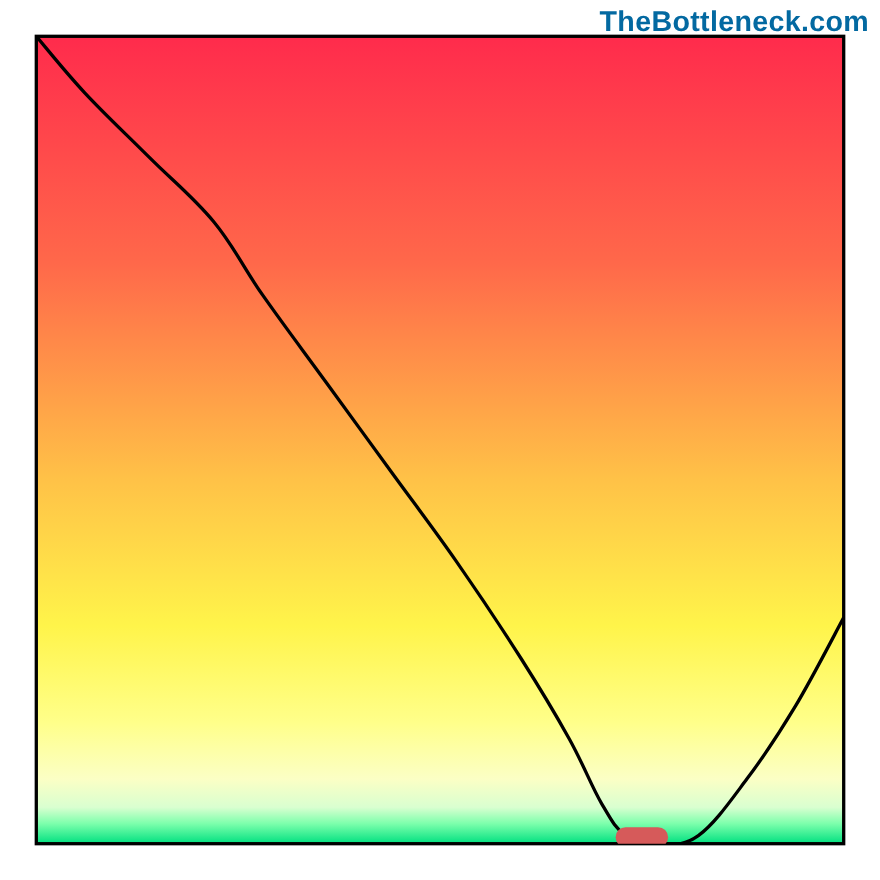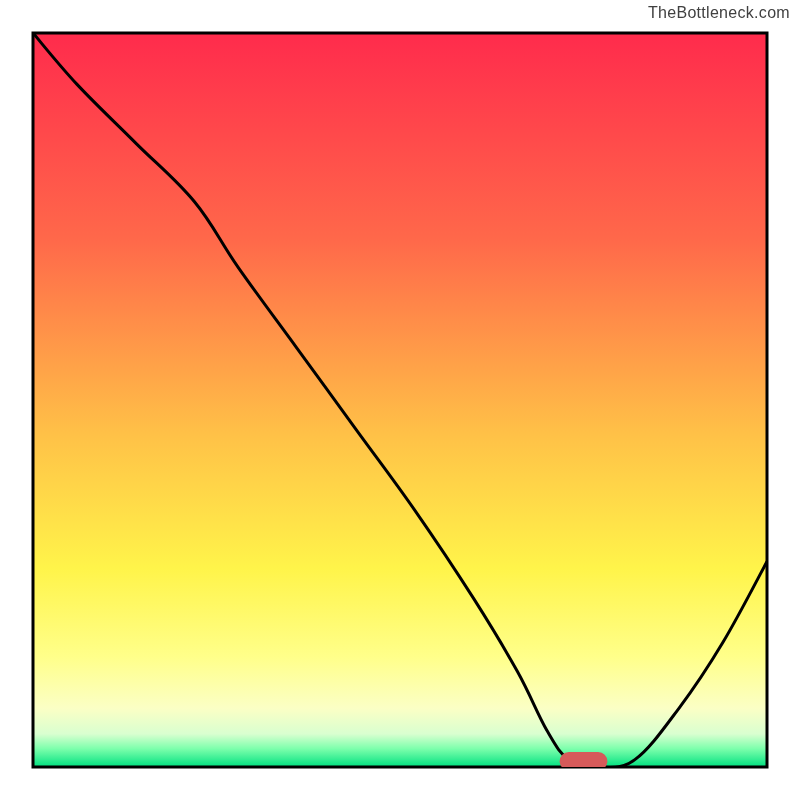--- a/index.html
+++ b/index.html
@@ -12,23 +12,23 @@
   }
   .chart-container {
     position: relative;
     width: 800px;
     height: 800px;
   }
   .watermark {
     position: absolute;
     top: 4px;
     right: 10px;
-    font-size: 16px;
-    font-weight: 400;
-    color: #404040;
+    font-size: 26px;
+    font-weight: 700;
+    color: #0369a1;
     letter-spacing: 0.3px;
     z-index: 10;
   }
   svg.chart {
     position: absolute;
     top: 0;
     left: 0;
   }
 </style>
 </head>

